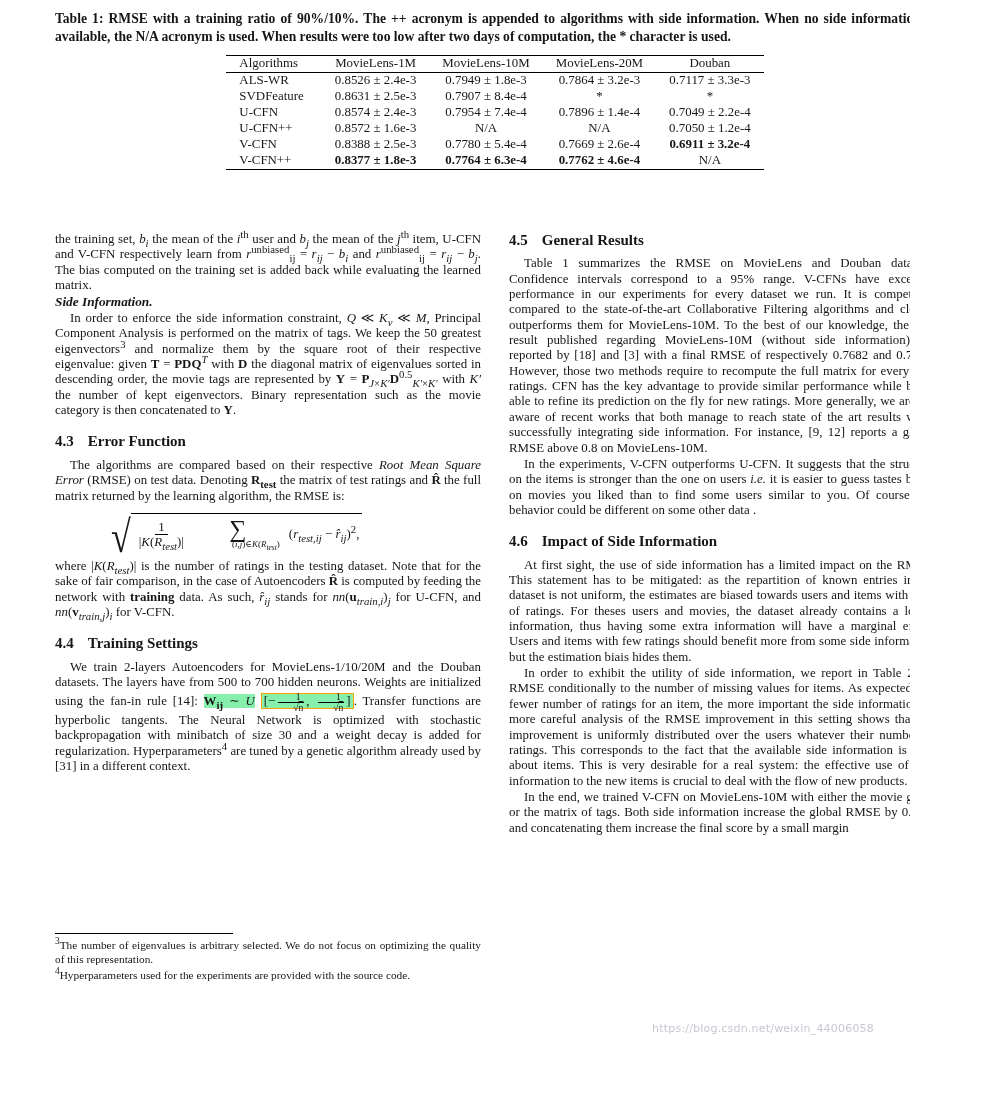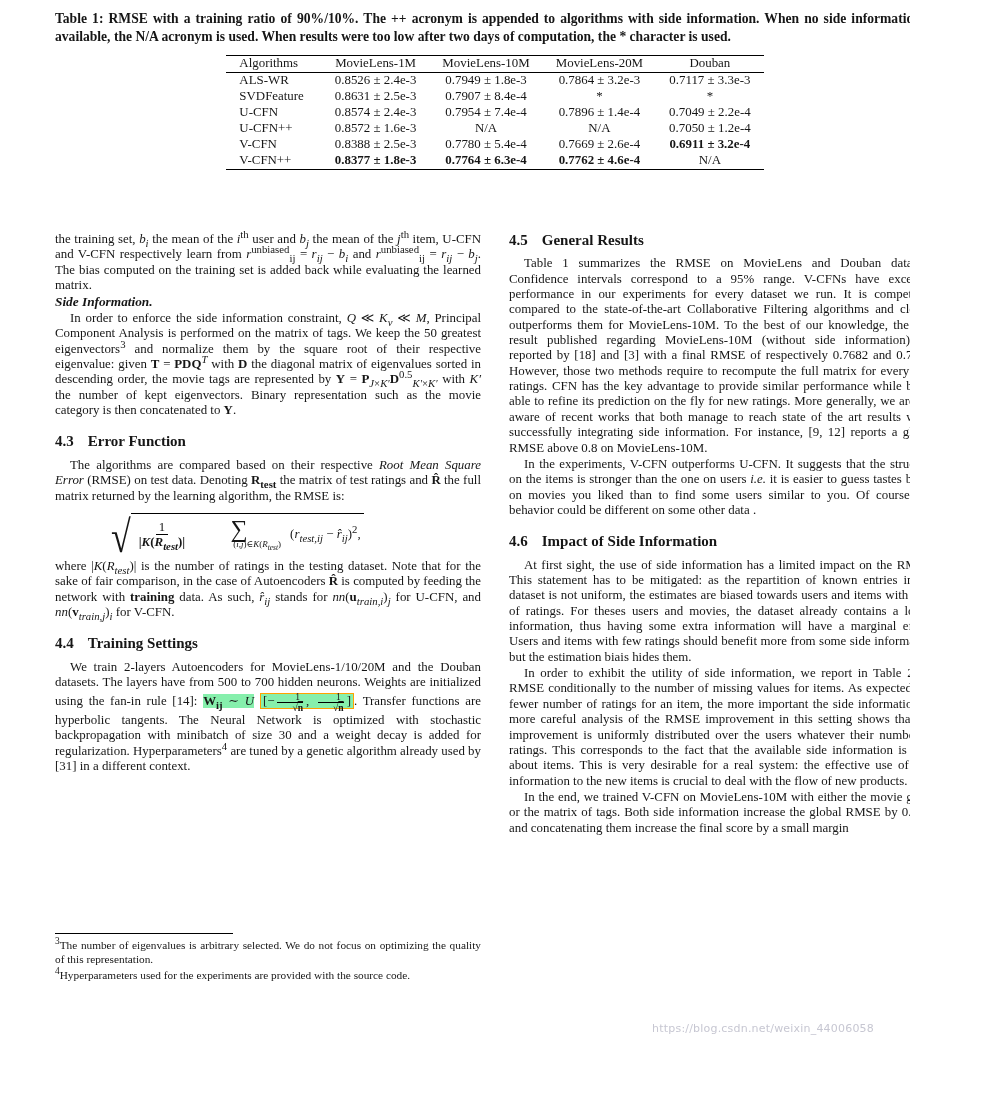--- a/index.html
+++ b/index.html
@@ -48,21 +48,21 @@
   .para-head { font-style: italic; font-weight: 600; font-size: 13.3px; margin: 11px 0 2px 0; }
 
   
   .equation { margin: 9px 0 9px 0; }
   .eq-line1 { margin-bottom: 3px; }
   .eq-line2 { display: flex; align-items: flex-start; margin-left: 56px; }
   .sqrt-sym { font-size: 36px; line-height: 1; transform: scaleY(1.25); transform-origin: top; margin-top: 1px; }
   .sqrt-body { border-top: 1.2px solid #000; display: inline-flex; align-items: center; gap: 9px; padding: 5px 3px 0 5px; }
   .frac { display: inline-flex; flex-direction: column; align-items: center; }
   .frac .num { border-bottom: 1px solid #000; padding: 0 3px; line-height: 1.12; }
-  .frac .den { line-height: 1.12; padding: 0 3px; font-weight: bold; }
+  .frac .den { line-height: 1.12; padding: 0 3px; }
   .sum-block { display: inline-flex; flex-direction: column; align-items: center; }
   .sum { font-size: 24px; line-height: 0.85; }
   .sum-sub { font-size: 9px; white-space: nowrap; margin-left: 36px; }
   .eq-expr { align-self: center; }
 
   
   .frac.sm { font-size: 9.6px; vertical-align: middle; transform: translateY(1px); }
   .hl { background: #86efac; }
   .hl.brk { border: 1.5px solid #ffa200; padding: 0 2px; }
   .ol { text-decoration: overline; }

